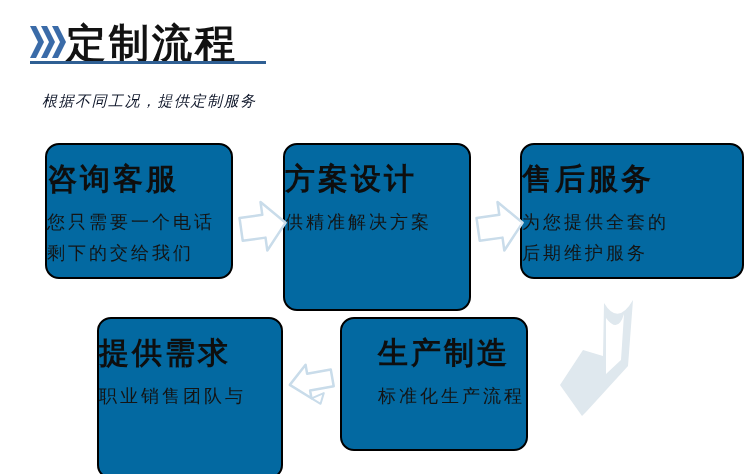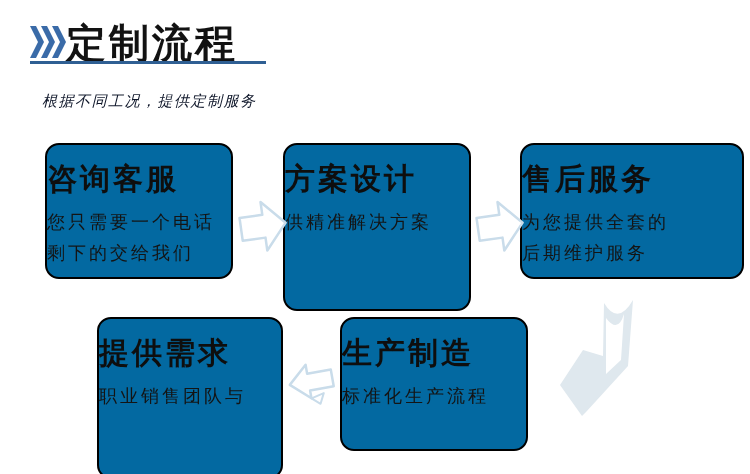--- a/index.html
+++ b/index.html
@@ -28,21 +28,21 @@
   }
   .step-line{
     font-size:18px;letter-spacing:3px;color:#141414;line-height:31px;
     font-family:"Liberation Serif",serif;white-space:nowrap;
   }
   .step-line.first{margin-top:7px;}
   .s1{left:45px;top:143px;width:188px;height:136px;}
   .s2{left:283px;top:143px;width:188px;height:168px;}
   .s3{left:520px;top:143px;width:224px;height:136px;}
   .s4{left:97px;top:317px;width:186px;height:162px;}
-  .s5{left:340px;top:317px;width:188px;height:134px;}
+  .s5{left:340px;top:317px;width:188px;height:134px;padding-left:36px;}
   
   .conn{position:absolute;}
   .ar1{left:236px;top:195px;transform:rotate(-8deg);}
   .ar2{left:473px;top:195px;transform:rotate(-8deg);}
   .arL{left:288px;top:361px;transform:rotate(-10deg);}
   .arJ{left:556px;top:300px;}
 </style>
 </head>
 <body>
 

